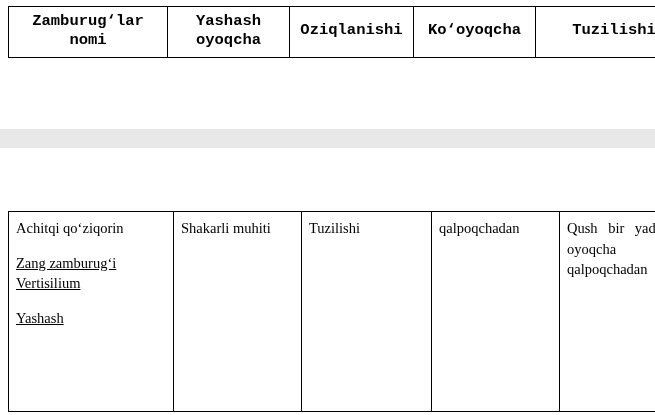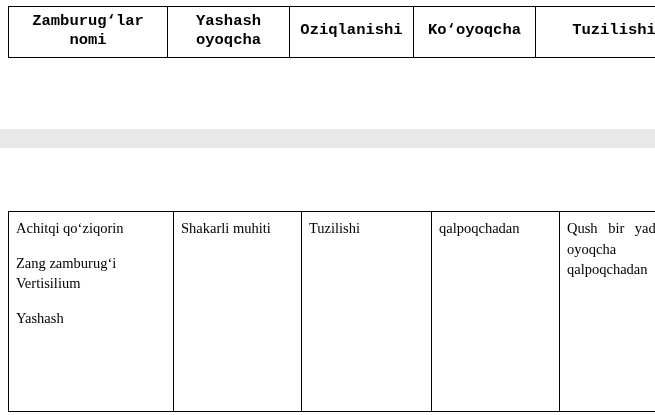--- a/index.html
+++ b/index.html
@@ -67,20 +67,21 @@
     line-height: 1.43;
     padding: 6px 7px 3px 7px;
     font-family: "Liberation Serif", serif;
     height: 190px;
   }
   .cell-para {
     margin: 0 0 0 0;
   }
   .cell-para + .cell-para {
     margin-top: 14px;
+    text-decoration: underline;
   }
   .justified {
     text-align: justify;
     text-align-last: left;
   }
   .justified .cell-para {
     text-align: justify;
   }
 </style>
 </head>

